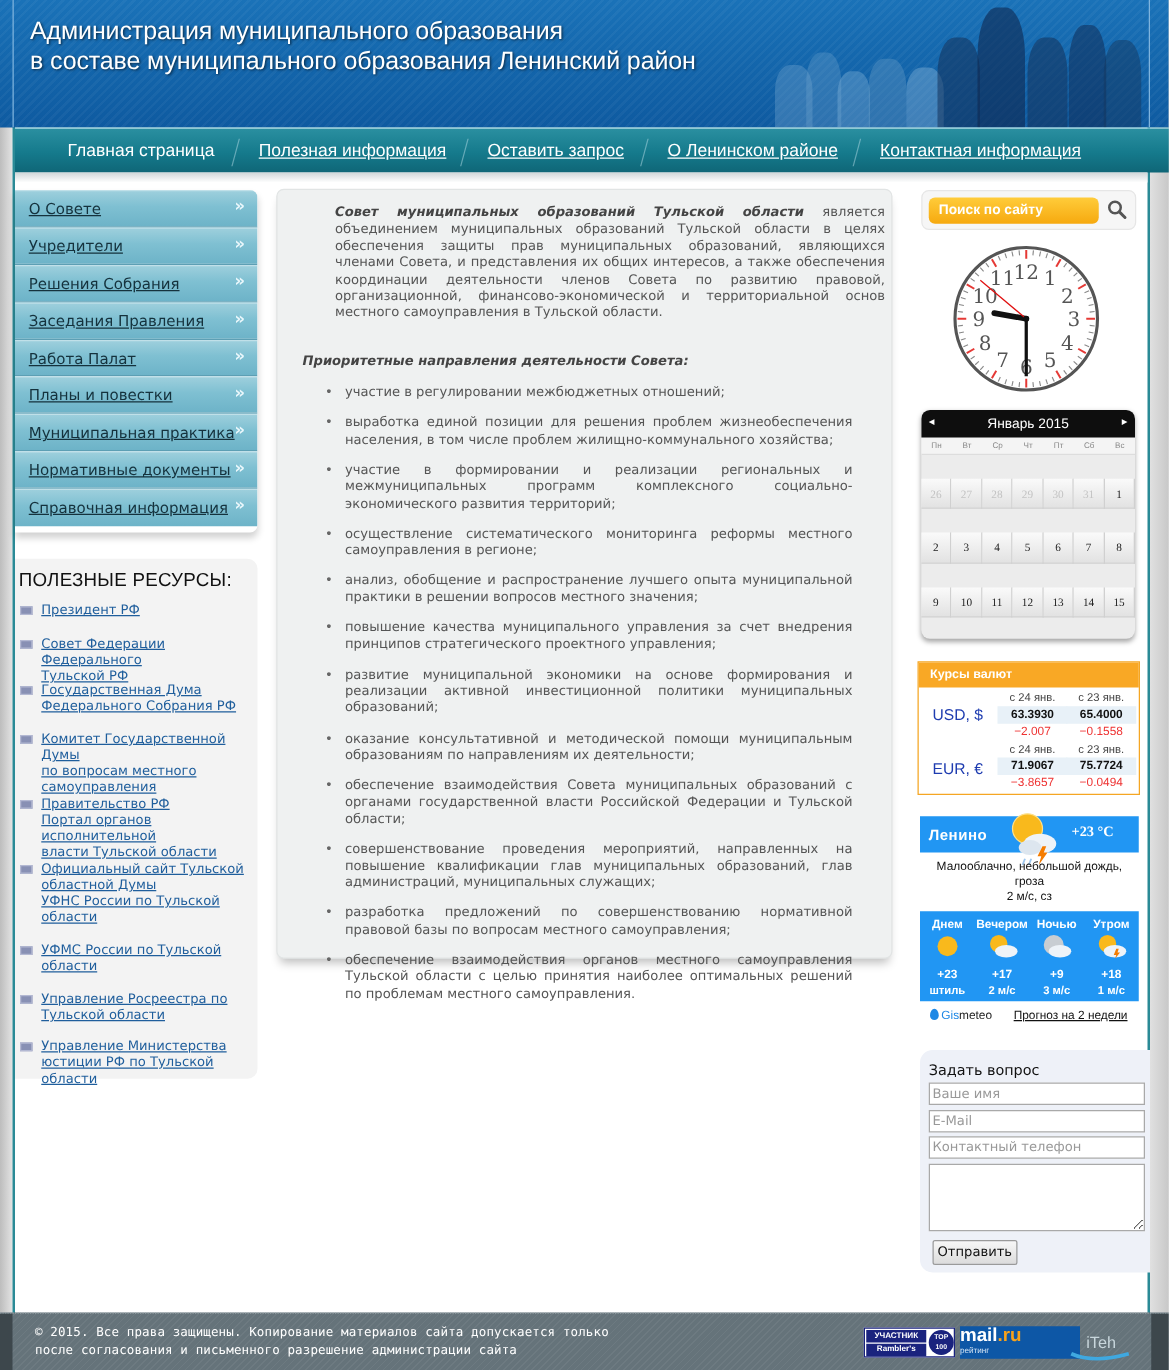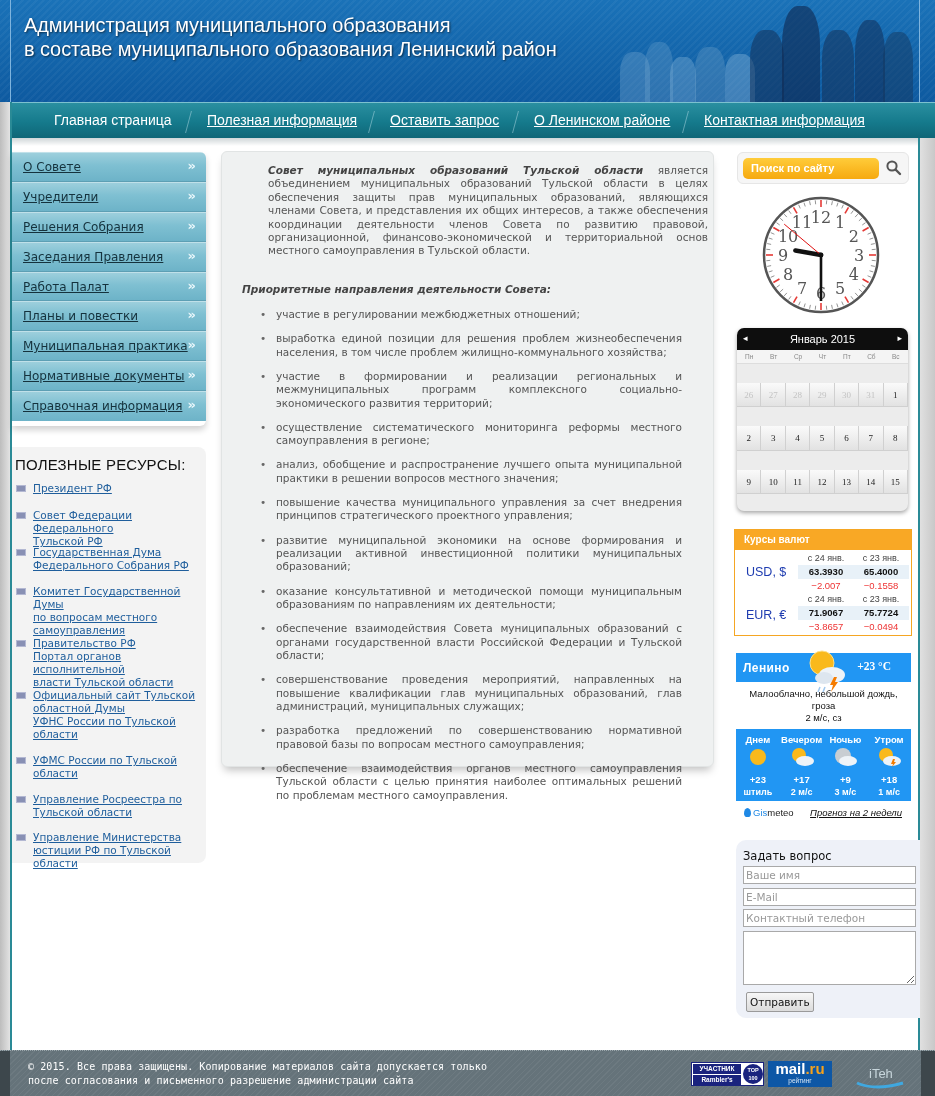--- a/index.html
+++ b/index.html
@@ -167,21 +167,21 @@
   .w-fc { position:absolute; left:0; top:76px; width:175px; height:72px; background:#2196f3; display:grid; grid-template-columns:repeat(4,1fr); }
   .w-fc div { position:relative; text-align:center; color:#fff; font-family:"Liberation Sans", sans-serif; font-weight:bold; }
   .w-fc .n { font-size:9.5px; margin-top:5px; height:12px; }
   .w-fc .ic { height:24px; position:relative; }
   .w-fc .t { font-size:9.5px; height:13px; margin-top:4px; }
   .w-fc .s { font-size:9px; }
   .w-foot { position:absolute; left:0; top:153px; width:175px; height:14px; font-family:"Liberation Sans", sans-serif; font-size:9.5px; }
   .gis { position:absolute; left:8px; top:1px; color:#222; }
   .gis .drop { display:inline-block; width:7px; height:9px; background:#1e88e5; border-radius:50% 50% 50% 50% / 60% 60% 40% 40%; margin-right:2px; vertical-align:-1px; }
   .gis b { color:#1e88e5; font-weight:normal; }
-  .fc2 { position:absolute; right:9px; top:1px; color:#111; text-decoration:underline;font-style:italic; }
+  .fc2 { position:absolute; right:9px; top:1px; color:#111; text-decoration:underline; }
 
   .ask {
     position:absolute; left:736px; top:840px; width:184px; height:178px;
     background:#eef1f8; border-radius:10px 0 0 10px;
   }
   .ask-title { position:absolute; left:7px; top:9px; font-family:"DejaVu Sans", sans-serif; font-size:11.5px; color:#111; }
   .ask input, .ask textarea {
     position:absolute; left:7px; width:173px; border:1px solid #a9a9a9; background:#fff;
     font-family:"DejaVu Sans", sans-serif; font-size:10.5px; color:#999; padding-left:2px;
   }
@@ -201,21 +201,21 @@
     border-top: 1px dotted #9aa6ab;
   }
   .footer::before { content:""; position:absolute; inset:0; background: repeating-linear-gradient(135deg, rgba(255,255,255,0.05) 0 1px, rgba(0,0,0,0) 1px 4px); }
   .footer-dark-l { position:absolute; left:0; top:0; width:10px; height:46px; background:#3d474c; }
   .footer-dark-r { position:absolute; left:921px; top:0; width:14px; height:46px; background:#3d474c; }
   .copy { position:absolute; left:28px; top:9px; color:#fff; font-family:"DejaVu Sans Mono", monospace; font-size:10px; line-height:14px; letter-spacing:0.1px; }
   .badge-rambler { position:absolute; left:691px; top:11px; width:73px; height:24px; background:#fff; border:1px solid #1a237e; }
   .badge-rambler .a { position:absolute; left:1px; top:1px; width:48px; height:10px; background:#1a237e; color:#fff; font-size:6.5px; font-weight:bold; line-height:10px; text-align:center; font-family:"Liberation Sans", sans-serif; }
   .badge-rambler .b { position:absolute; left:1px; top:12px; width:48px; height:10px; background:#1a237e; color:#fff; font-size:6.5px; font-weight:bold; line-height:10px; text-align:center; font-family:"Liberation Sans", sans-serif; }
   .badge-rambler .c { position:absolute; left:51px; top:1px; width:20px; height:20px; border-radius:50%; background:#1a237e; color:#fff; font-size:5.5px; font-weight:bold; line-height:8px; text-align:center; padding-top:2px; font-family:"Liberation Sans", sans-serif; }
-  .badge-mail { position:absolute; left:768px; top:10px; width:64px; height:26px; background:#0d57a6; text-align:center; }
+  .badge-mail { position:absolute; left:768px; top:10px; width:96px; height:26px; background:#0d57a6; text-align:left; }
   .badge-mail .a { color:#fff; font-size:15px; font-weight:bold; line-height:16px; font-family:"Liberation Sans", sans-serif; }
   .badge-mail .a em { color:#f7a21b; font-style:normal; }
   .badge-mail .b { color:#d7e6f5; font-size:6.5px; line-height:8px; font-family:"Liberation Sans", sans-serif; }
   .badge-iteh { position:absolute; left:855px; top:10px; width:50px; height:28px; }
 </style>
 </head>
 <body>
 
 <div class="outer-left"></div>
 <div class="outer-right"></div>

